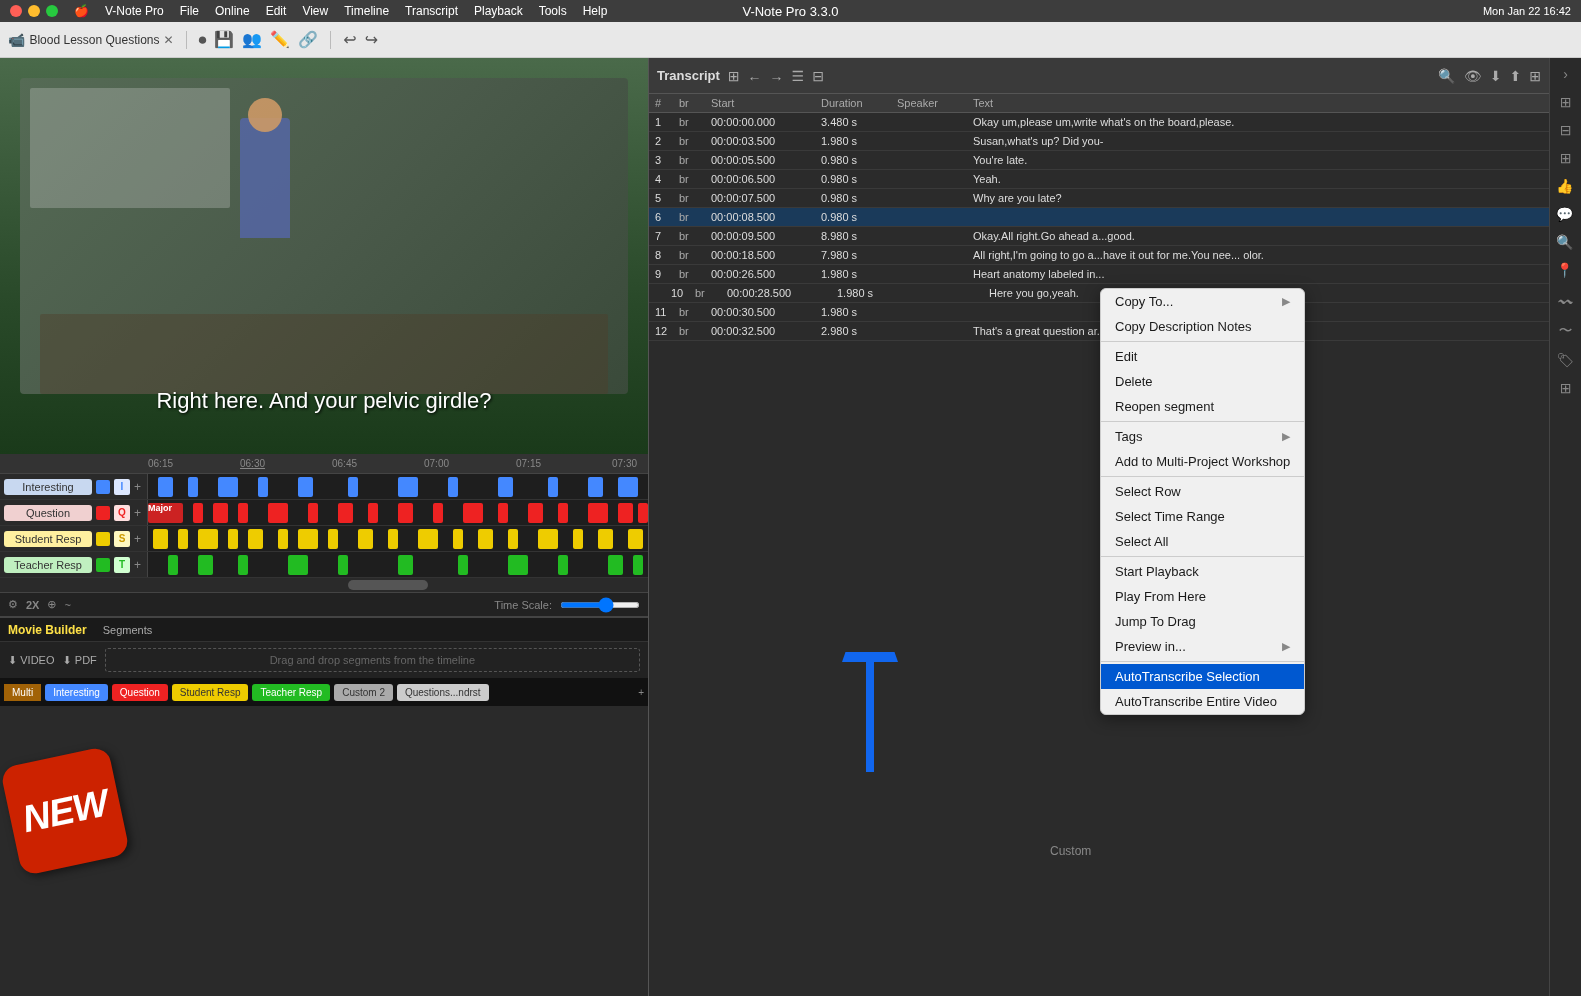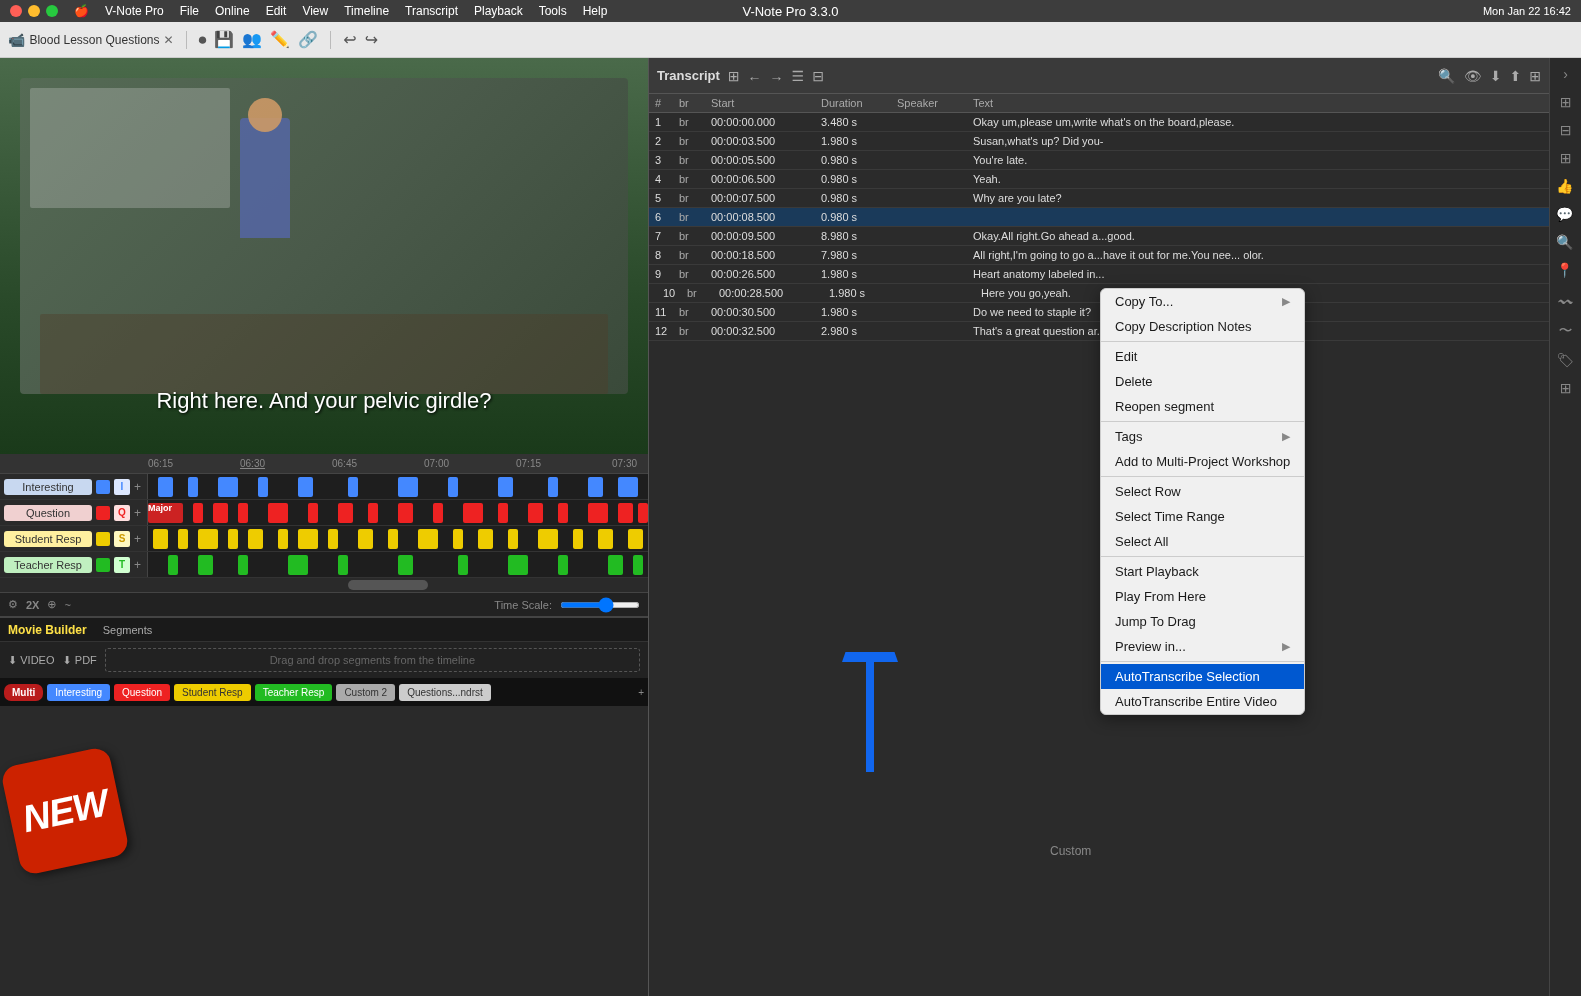--- a/index.html
+++ b/index.html
@@ -276,21 +276,21 @@
         <div style="height:24px;background:#1a1a1a;display:flex;align-items:center;padding:0 8px;gap:16px;border-bottom:1px solid #333;">
           <span style="font-size:12px;color:#fde047;font-weight:600;">Movie Builder</span>
           <span style="font-size:11px;color:#aaa;cursor:pointer;">Segments</span>
         </div>
         <div style="height:36px;display:flex;align-items:center;padding:0 8px;gap:8px;">
           <span style="font-size:11px;color:#aaa;cursor:pointer;">⬇ <span>VIDEO</span></span>
           <span style="font-size:11px;color:#aaa;cursor:pointer;">⬇ <span>PDF</span></span>
           <div style="flex:1;border:1px dashed #555;border-radius:3px;height:24px;display:flex;align-items:center;justify-content:center;font-size:11px;color:#666;">Drag and drop segments from the timeline</div>
         </div>
         <div style="height:28px;background:#111;display:flex;align-items:center;padding:0 4px;gap:4px;overflow:hidden;">
-          <span style="padding:3px 8px;border-radius:7px;font-size:10px;color:#fff;font-weight:700;cursor:pointer;background:#b91c1c;">Multi</span>
+          <span style="padding:3px 8px;border-radius:0;font-size:10px;color:#fff;font-weight:400;cursor:pointer;background:#a16207;">Multi</span>
           <span style="padding:3px 8px;border-radius:3px;font-size:10px;color:#fff;font-weight:500;cursor:pointer;background:#4488ff;">Interesting</span>
           <span style="padding:3px 8px;border-radius:3px;font-size:10px;color:#fff;font-weight:500;cursor:pointer;background:#ee2222;">Question</span>
           <span style="padding:3px 8px;border-radius:3px;font-size:10px;color:#333;font-weight:500;cursor:pointer;background:#eecc00;">Student Resp</span>
           <span style="padding:3px 8px;border-radius:3px;font-size:10px;color:#fff;font-weight:500;cursor:pointer;background:#22bb22;">Teacher Resp</span>
           <span style="padding:3px 8px;border-radius:3px;font-size:10px;color:#333;font-weight:500;cursor:pointer;background:#aaa;">Custom 2</span>
           <span style="padding:3px 8px;border-radius:3px;font-size:10px;color:#333;font-weight:500;cursor:pointer;background:#ccc;">Questions...ndrst</span>
           <span style="font-size:10px;color:#888;cursor:pointer;margin-left:auto;">+</span>
         </div>
       </div>
 
@@ -389,35 +389,34 @@
         <span>All right,I'm going to go a...have it out for me.You nee... olor.</span>
       </div>
       <div style="display:grid;grid-template-columns:24px 32px 110px 76px 76px 1fr;border-bottom:1px solid #3a3a3a;padding:3px 6px;font-size:11px;color:#ddd;cursor:pointer;">
         <span>9</span>
         <span style="color:#aaa;">br</span>
         <span>00:00:26.500</span>
         <span>1.980 s</span>
         <span></span>
         <span>Heart anatomy labeled in...</span>
       </div>
-      <div style="display:grid;grid-template-columns:24px 32px 110px 76px 76px 1fr;border-bottom:1px solid #3a3a3a;padding:3px 14px;font-size:11px;color:#ddd;cursor:pointer;">
+      <div style="display:grid;grid-template-columns:24px 32px 110px 76px 76px 1fr;border-bottom:1px solid #3a3a3a;padding:3px 22px;font-size:11px;color:#ddd;cursor:pointer;">
         <span>10</span>
         <span style="color:#aaa;">br</span>
         <span>00:00:28.500</span>
         <span>1.980 s</span>
         <span></span>
         <span>Here you go,yeah.</span>
       </div>
       <div style="display:grid;grid-template-columns:24px 32px 110px 76px 76px 1fr;border-bottom:1px solid #3a3a3a;padding:3px 6px;font-size:11px;color:#ddd;cursor:pointer;">
         <span>11</span>
         <span style="color:#aaa;">br</span>
         <span>00:00:30.500</span>
         <span>1.980 s</span>
         <span></span>
-        <span>Do we need to staple it?</span>
       </div>
       <div style="display:grid;grid-template-columns:24px 32px 110px 76px 76px 1fr;border-bottom:1px solid #3a3a3a;padding:3px 6px;font-size:11px;color:#ddd;cursor:pointer;">
         <span>12</span>
         <span style="color:#aaa;">br</span>
         <span>00:00:32.500</span>
         <span>2.980 s</span>
         <span></span>
         <span>That's a great question ar... okay?</span>
       </div>
     </div>

